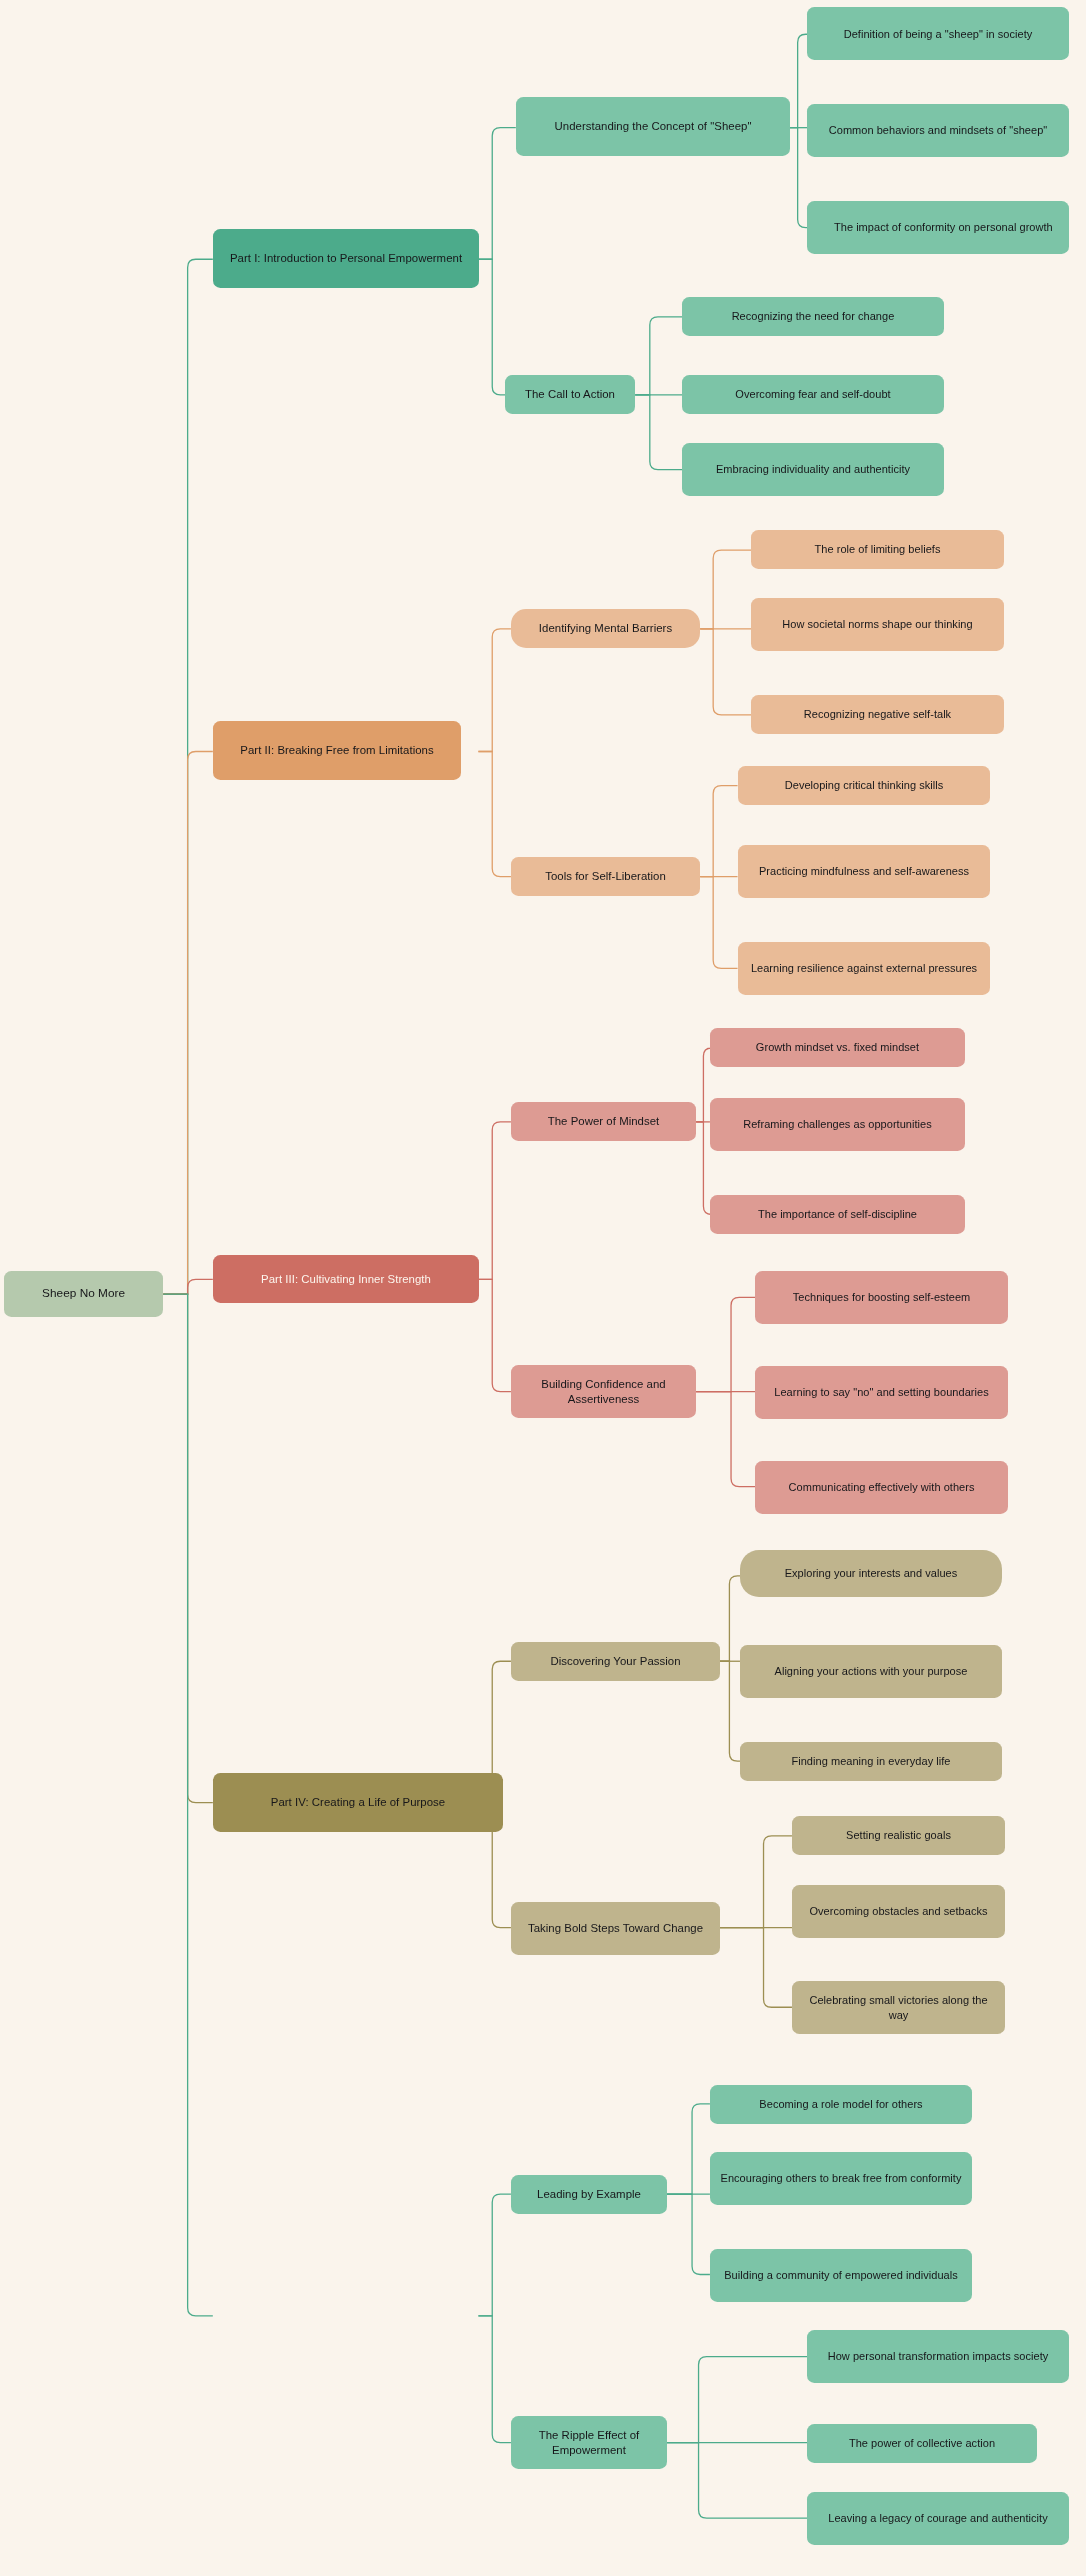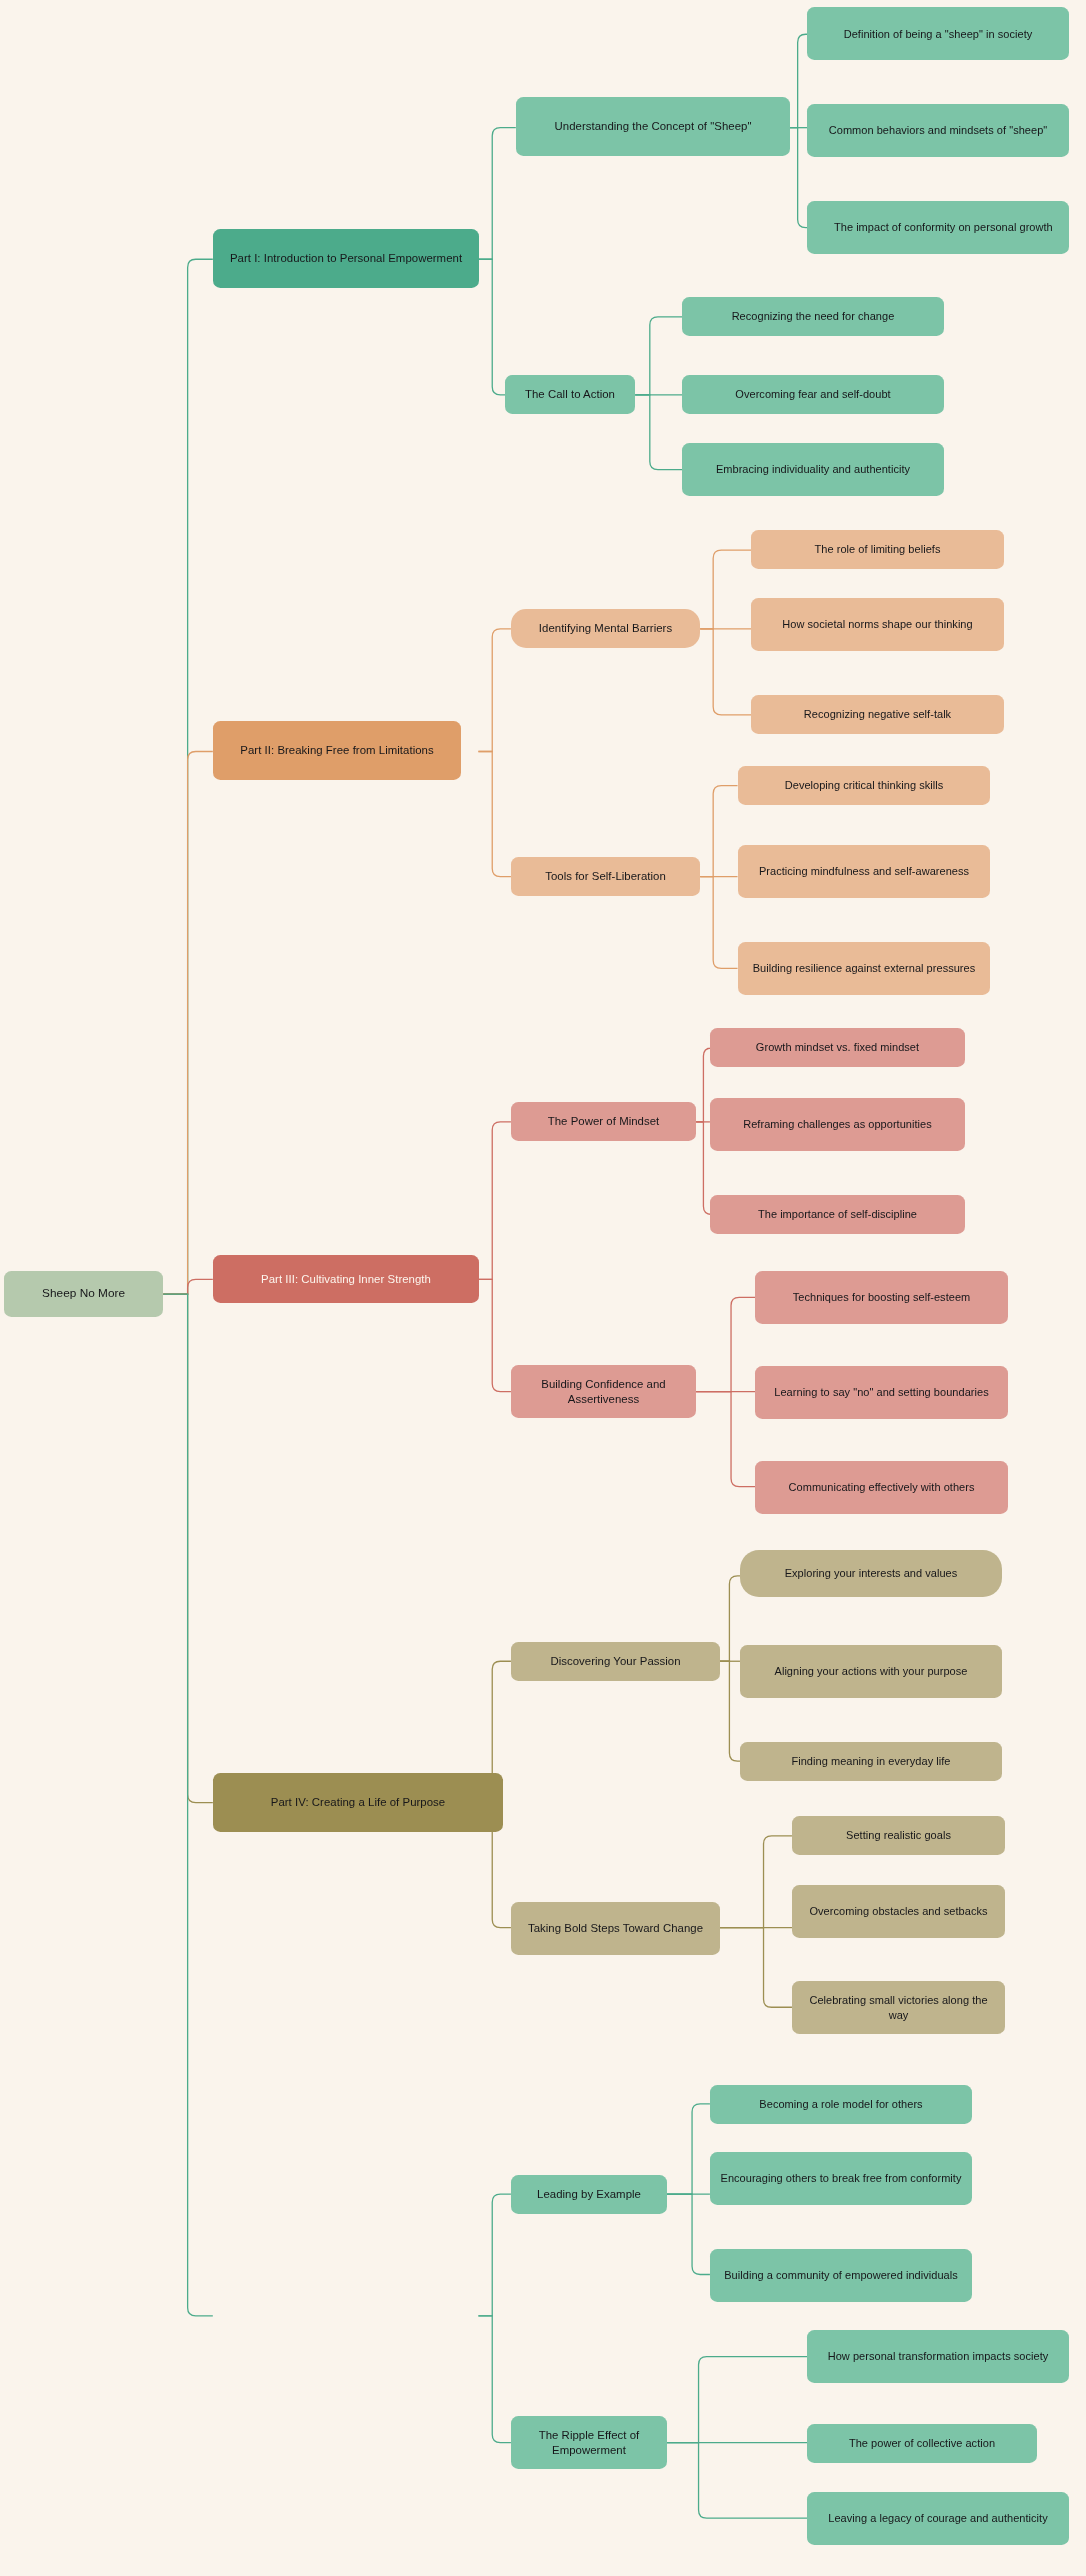--- a/index.html
+++ b/index.html
@@ -133,21 +133,21 @@
   <div class="node" style="left: 682px; top: 443px; width: 262px; height: 53px; background: rgb(124, 196, 167);">Embracing individuality and authenticity</div>
 
   <div class="node branch" style="left: 213px; top: 721px; width: 248px; height: 59px; background: rgb(223, 158, 105);">Part II: Breaking Free from Limitations</div>
   <div class="node branch" style="left: 511px; top: 609px; width: 189px; height: 39px; background: rgb(233, 187, 151); border-radius: 15px;">Identifying Mental Barriers</div>
   <div class="node" style="left: 751px; top: 530px; width: 253px; height: 39px; background: rgb(233, 187, 151);">The role of limiting beliefs</div>
   <div class="node" style="left: 751px; top: 598px; width: 253px; height: 53px; background: rgb(233, 187, 151);">How societal norms shape our thinking</div>
   <div class="node" style="left: 751px; top: 695px; width: 253px; height: 39px; background: rgb(233, 187, 151);">Recognizing negative self-talk</div>
   <div class="node branch" style="left: 511px; top: 857px; width: 189px; height: 39px; background: rgb(233, 187, 151);">Tools for Self-Liberation</div>
   <div class="node" style="left: 738px; top: 766px; width: 252px; height: 39px; background: rgb(233, 187, 151);">Developing critical thinking skills</div>
   <div class="node" style="left: 738px; top: 845px; width: 252px; height: 53px; background: rgb(233, 187, 151);">Practicing mindfulness and self-awareness</div>
-  <div class="node" style="left: 738px; top: 942px; width: 252px; height: 53px; background: rgb(233, 187, 151);">Building resilience against external pressures</div>
+  <div class="node" style="left: 738px; top: 942px; width: 252px; height: 53px; background: rgb(233, 187, 151);">Learning resilience against external pressures</div>
 
   <div class="node branch lvl1-light" style="left: 213px; top: 1255px; width: 266px; height: 48px; background: rgb(205, 110, 99);">Part III: Cultivating Inner Strength</div>
   <div class="node branch" style="left: 511px; top: 1102px; width: 185px; height: 39px; background: rgb(221, 155, 147);">The Power of Mindset</div>
   <div class="node" style="left: 710px; top: 1028px; width: 255px; height: 39px; background: rgb(221, 155, 147);">Growth mindset vs. fixed mindset</div>
   <div class="node" style="left: 710px; top: 1098px; width: 255px; height: 53px; background: rgb(221, 155, 147);">Reframing challenges as opportunities</div>
   <div class="node" style="left: 710px; top: 1195px; width: 255px; height: 39px; background: rgb(221, 155, 147);">The importance of self-discipline</div>
   <div class="node branch" style="left: 511px; top: 1365px; width: 185px; height: 53px; background: rgb(221, 155, 147);">Building Confidence and Assertiveness</div>
   <div class="node" style="left: 755px; top: 1271px; width: 253px; height: 53px; background: rgb(221, 155, 147);">Techniques for boosting self-esteem</div>
   <div class="node" style="left: 755px; top: 1366px; width: 253px; height: 53px; background: rgb(221, 155, 147);">Learning to say "no" and setting boundaries</div>
   <div class="node" style="left: 755px; top: 1461px; width: 253px; height: 53px; background: rgb(221, 155, 147);">Communicating effectively with others</div>

